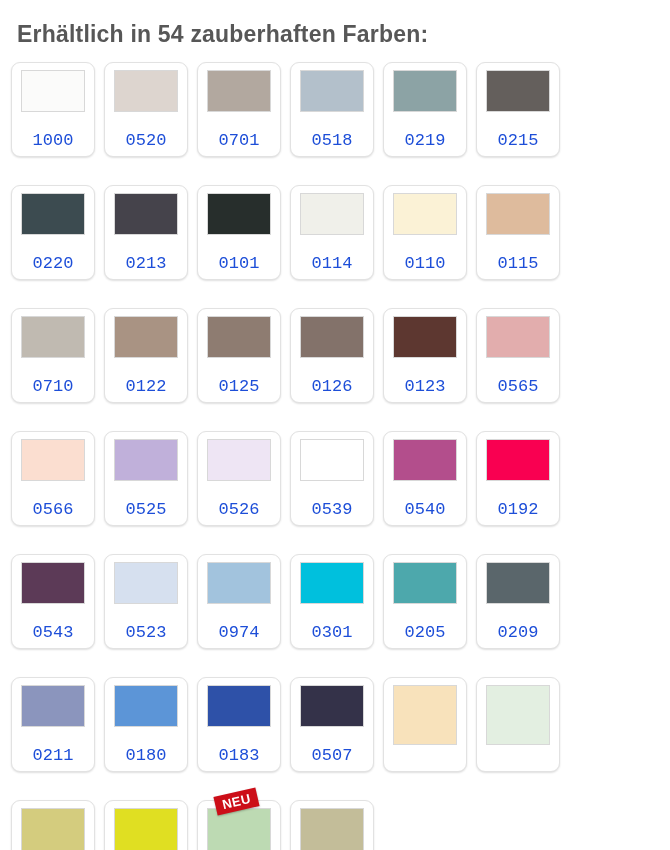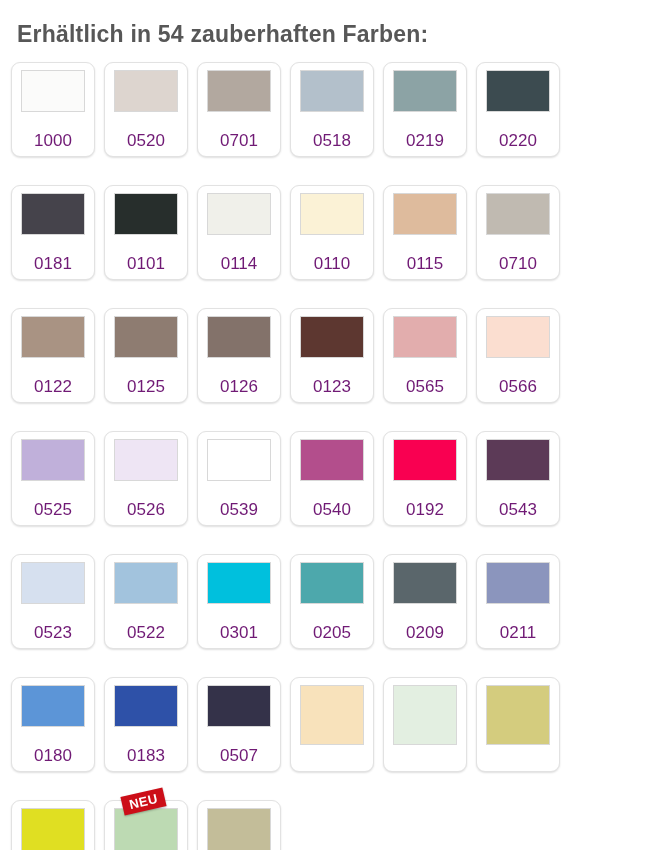--- a/index.html
+++ b/index.html
@@ -52,23 +52,23 @@
     align-items: center;
   }
   .chip {
     width: 64px;
     height: 60px;
     border: 1px solid #d8d8d8;
     box-sizing: border-box;
     margin-top: 2px;
   }
   .code {
-    font-family: Liberation Sans, sans-serif;
+    font-family: Liberation Mono, monospace;
     font-size: 17px;
-    color: #701a75;
+    color: #1d4ed8;
     line-height: 22px;
     margin-top: 18px;
     letter-spacing: 0px;
   }
   .neu-badge {
     position: absolute;
     top: -9px;
     left: 17px;
     background: #cc0e18;
     color: #ffffff;
@@ -105,26 +105,30 @@
       </div>
       <div class="swatch-card">
         <div class="chip" title="#b3c0cb" style="background-color: rgb(179, 192, 203);"></div>
         <div class="code">0518</div>
       </div>
       <div class="swatch-card">
         <div class="chip" title="#8ca3a5" style="background-color: rgb(140, 163, 165);"></div>
         <div class="code">0219</div>
       </div>
       <div class="swatch-card">
+        <div class="chip" title="#645f5c" style="background-color: rgb(100, 95, 92);"></div>
+        <div class="code">0215</div>
+      </div>
+      <div class="swatch-card">
         <div class="chip" title="#3c4b50" style="background-color: rgb(60, 75, 80);"></div>
         <div class="code">0220</div>
       </div>
       <div class="swatch-card">
         <div class="chip" title="#45434b" style="background-color: rgb(69, 67, 75);"></div>
-        <div class="code">0181</div>
+        <div class="code">0213</div>
       </div>
       <div class="swatch-card">
         <div class="chip" title="#272e2c" style="background-color: rgb(39, 46, 44);"></div>
         <div class="code">0101</div>
       </div>
       <div class="swatch-card">
         <div class="chip" title="#f0f0ea" style="background-color: rgb(240, 240, 234);"></div>
         <div class="code">0114</div>
       </div>
       <div class="swatch-card">
@@ -186,21 +190,21 @@
       <div class="swatch-card">
         <div class="chip" title="#5c3a57" style="background-color: rgb(92, 58, 87);"></div>
         <div class="code">0543</div>
       </div>
       <div class="swatch-card">
         <div class="chip" title="#d6e0ef" style="background-color: rgb(214, 224, 239);"></div>
         <div class="code">0523</div>
       </div>
       <div class="swatch-card">
         <div class="chip" title="#a2c3dd" style="background-color: rgb(162, 195, 221);"></div>
-        <div class="code">0522</div>
+        <div class="code">0974</div>
       </div>
       <div class="swatch-card">
         <div class="chip" title="#00c0dd" style="background-color: rgb(0, 192, 221);"></div>
         <div class="code">0301</div>
       </div>
       <div class="swatch-card">
         <div class="chip" title="#4da8ac" style="background-color: rgb(77, 168, 172);"></div>
         <div class="code">0205</div>
       </div>
       <div class="swatch-card">

